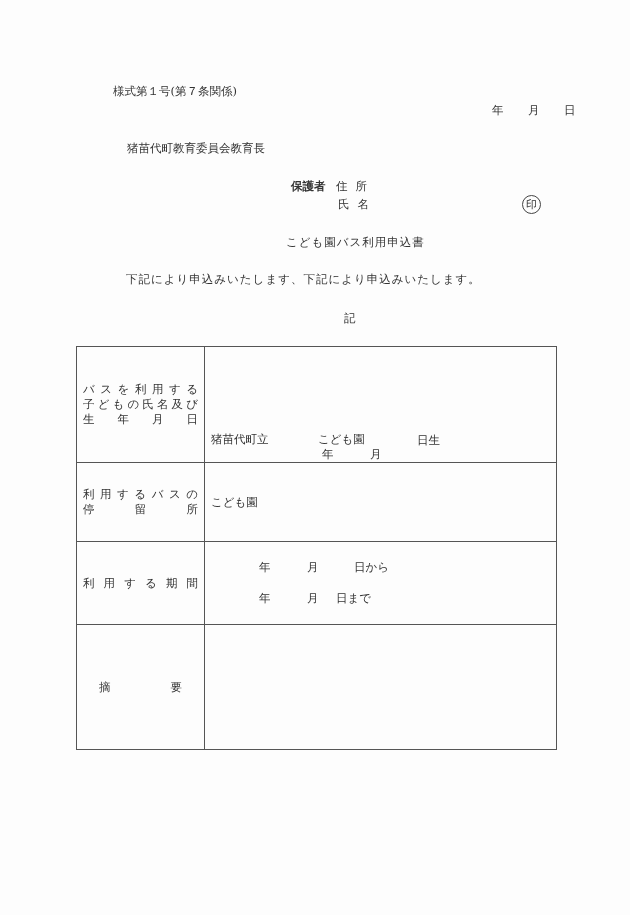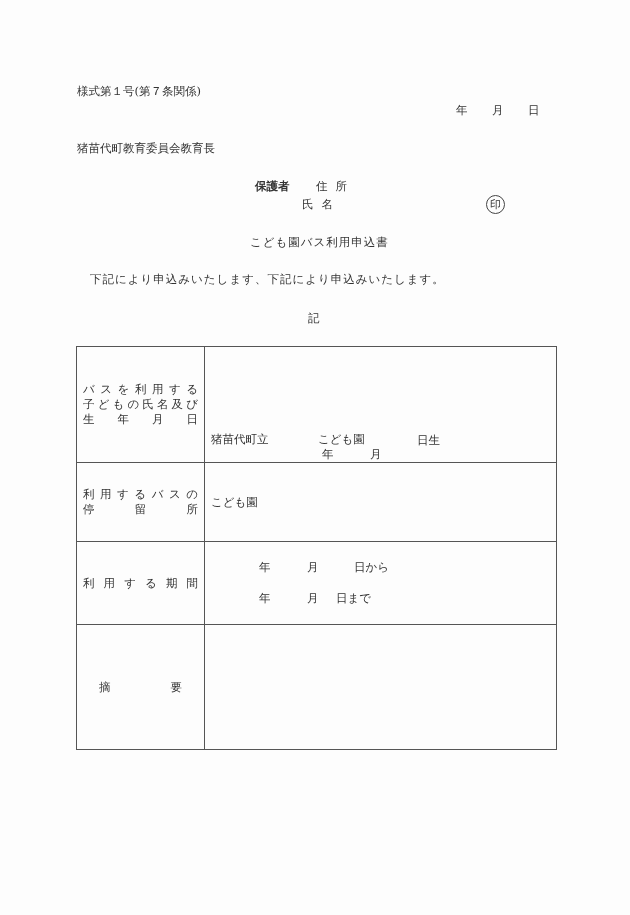--- a/index.html
+++ b/index.html
@@ -1,28 +1,28 @@
 <!DOCTYPE html>
 <html><head>
 <meta charset="utf-8">
 <style>
   html, body { margin:0; padding:0; }
   body {
     width:630px; height:915px; background:#fdfdfd; position:relative; overflow:hidden;
     font-family: "DejaVu Serif", "Liberation Serif", serif;
     color:#333; font-size:11.5px;
   }
-  .abs { position:absolute; white-space:nowrap; line-height:1; }
+  .abs { position:absolute; white-space:nowrap; line-height:1;margin-left:36px; }
   .form-no { left:77px; top:86px; }
   .date-y { left:456px; top:105px; }
   .date-m { left:492px; top:105px; }
   .date-d { left:528px; top:105px; }
-  .addressee { left:77px; top:143px; }
+  .addressee { left:91px; top:143px; }
   .guardian-label { left:255px; top:181px;font-weight:bold; }
-  .addr-label { left:316px; top:181px; letter-spacing:8px; }
+  .addr-label { left:300px; top:181px; letter-spacing:8px; }
   .name-label { left:302px; top:199px; letter-spacing:8px; }
   .seal {
     left:486px; top:195px; width:17px; height:17px; border:1px solid #444; border-radius:50%;
     font-size:11px; text-align:center; line-height:17px;
   }
   .title { left:250px; top:237px; letter-spacing:1px; }
   .body-text { left:90px; top:274px; letter-spacing:1px; }
   .ki { left:308px; top:313px; }
 
   table.form {

